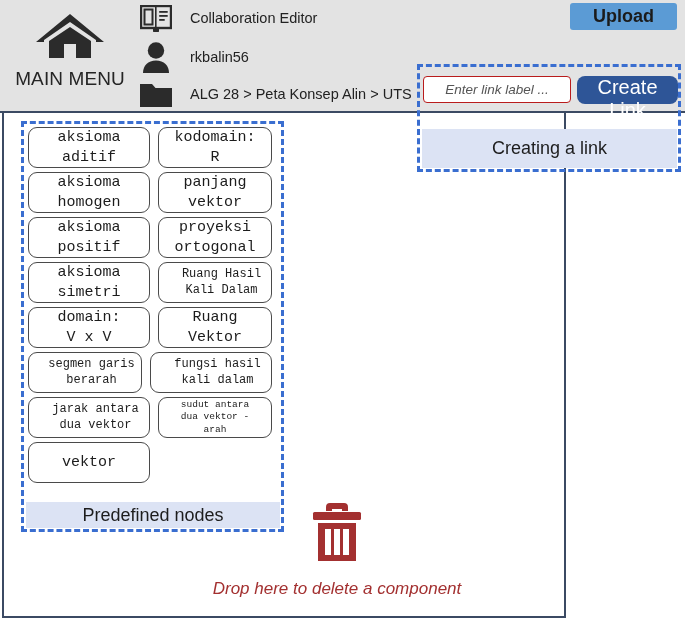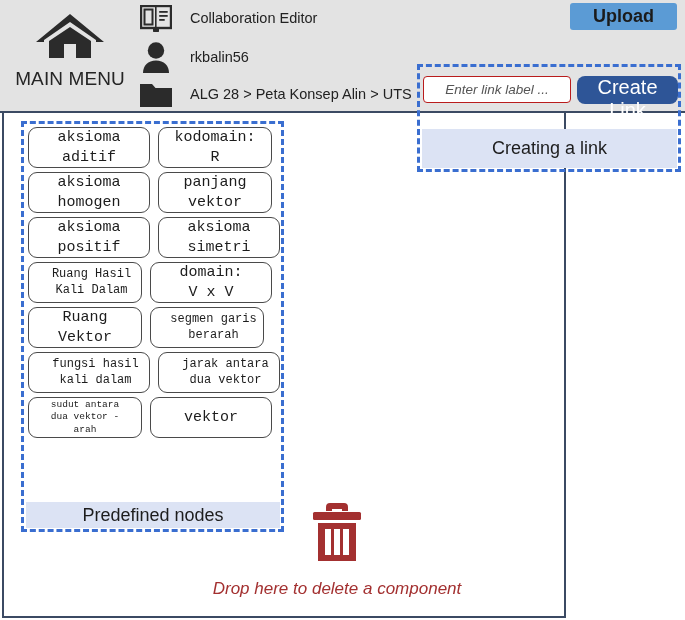--- a/index.html
+++ b/index.html
@@ -302,20 +302,21 @@
 
   <div id="canvas">
 
     <div id="nodes-panel">
       <div id="nodes-grid">
           <div class="node col-left size-lg">aksioma<br>aditif</div>
           <div class="node col-right size-lg">kodomain:<br>R</div>
           <div class="node col-left size-lg">aksioma<br>homogen</div>
           <div class="node col-right size-lg">panjang<br>vektor</div>
           <div class="node col-left size-lg">aksioma<br>positif</div>
+          <div class="node col-right size-lg">proyeksi<br>ortogonal</div>
           <div class="node col-left size-lg">aksioma<br>simetri</div>
           <div class="node col-right size-md">Ruang Hasil<br>Kali Dalam</div>
           <div class="node col-left size-lg">domain:<br>V x V</div>
           <div class="node col-right size-lg">Ruang<br>Vektor</div>
           <div class="node col-right size-md">segmen garis<br>berarah</div>
           <div class="node col-left size-md">fungsi hasil<br>kali dalam</div>
           <div class="node col-left size-md">jarak antara<br>dua vektor</div>
           <div class="node col-right size-sm">sudut antara<br>dua vektor -<br>arah</div>
           <div class="node col-left size-lg">vektor</div>
         </div>

